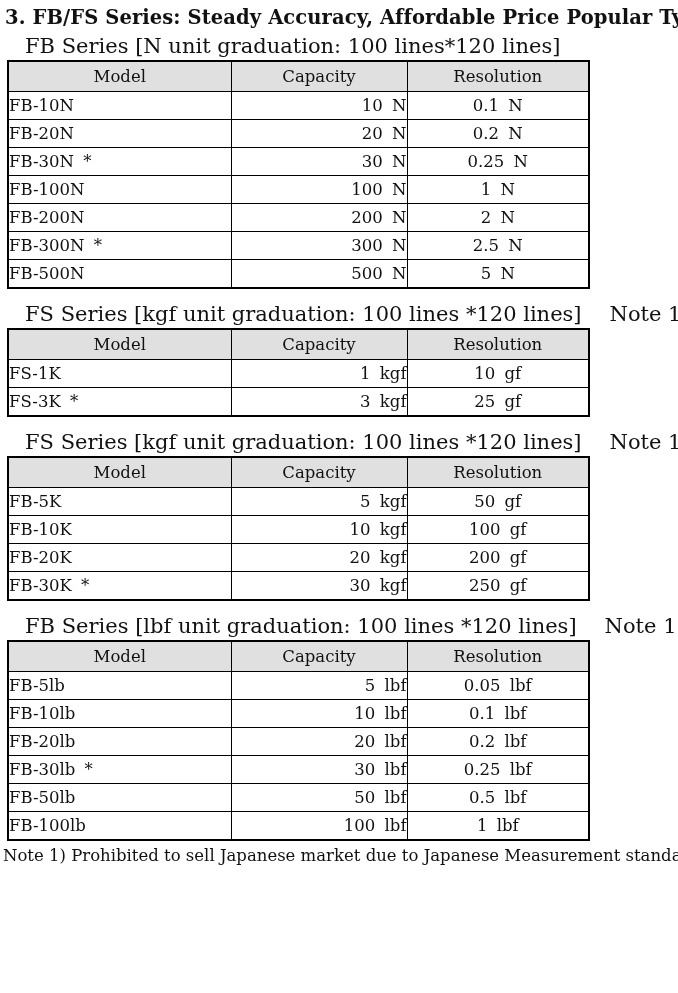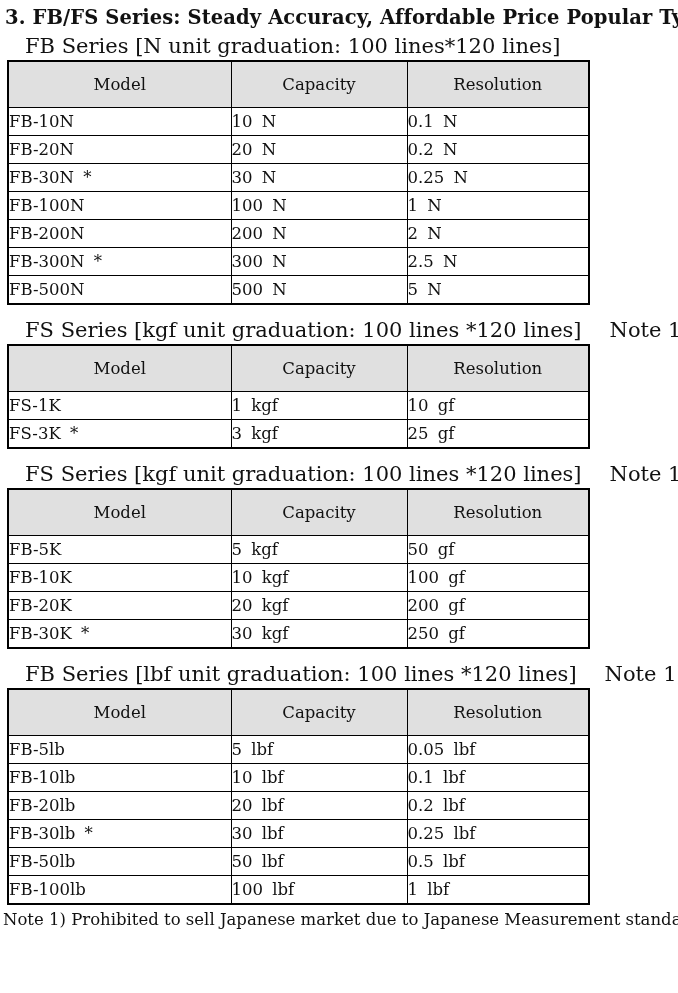--- a/index.html
+++ b/index.html
@@ -47,33 +47,33 @@
   table.spec-table td {
     border: 1px solid #000;
     font-size: 16.5px;
     overflow: hidden;
     white-space: nowrap;
   }
   table.spec-table th {
     height: 29px;
     font-weight: 500;
     text-align: center;
-    padding: 8px;
+    padding: 0;
   }
   table.spec-table td {
     height: 27px;
     padding: 0;
     word-spacing: 4px;
   }
   col.col-model      { width: 223px; }
   col.col-capacity   { width: 176px; }
   col.col-resolution { width: 182px; }
   td.model-cell      { text-align: left;  padding-left: 8px; }
-  td.capacity-cell   { padding-right: 34px; }
-  td.resolution-cell { text-align: left; padding-right: 38px; }
+  td.capacity-cell   { text-align: right; padding-right: 34px; }
+  td.resolution-cell { text-align: center; padding-right: 38px; }
   .footnote {
     font-size: 16.5px;
     line-height: 20px;
     margin: 5px 0 0 -2px;
     white-space: nowrap;
   }
 </style>
 </head>
 <body>
 

